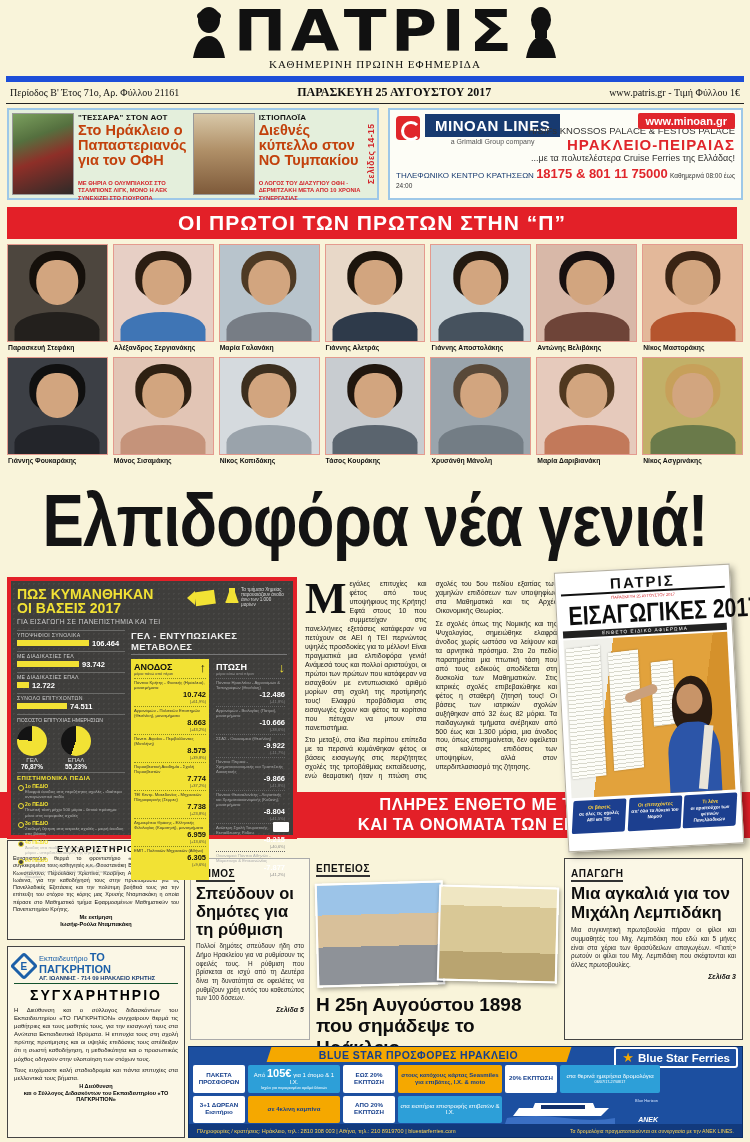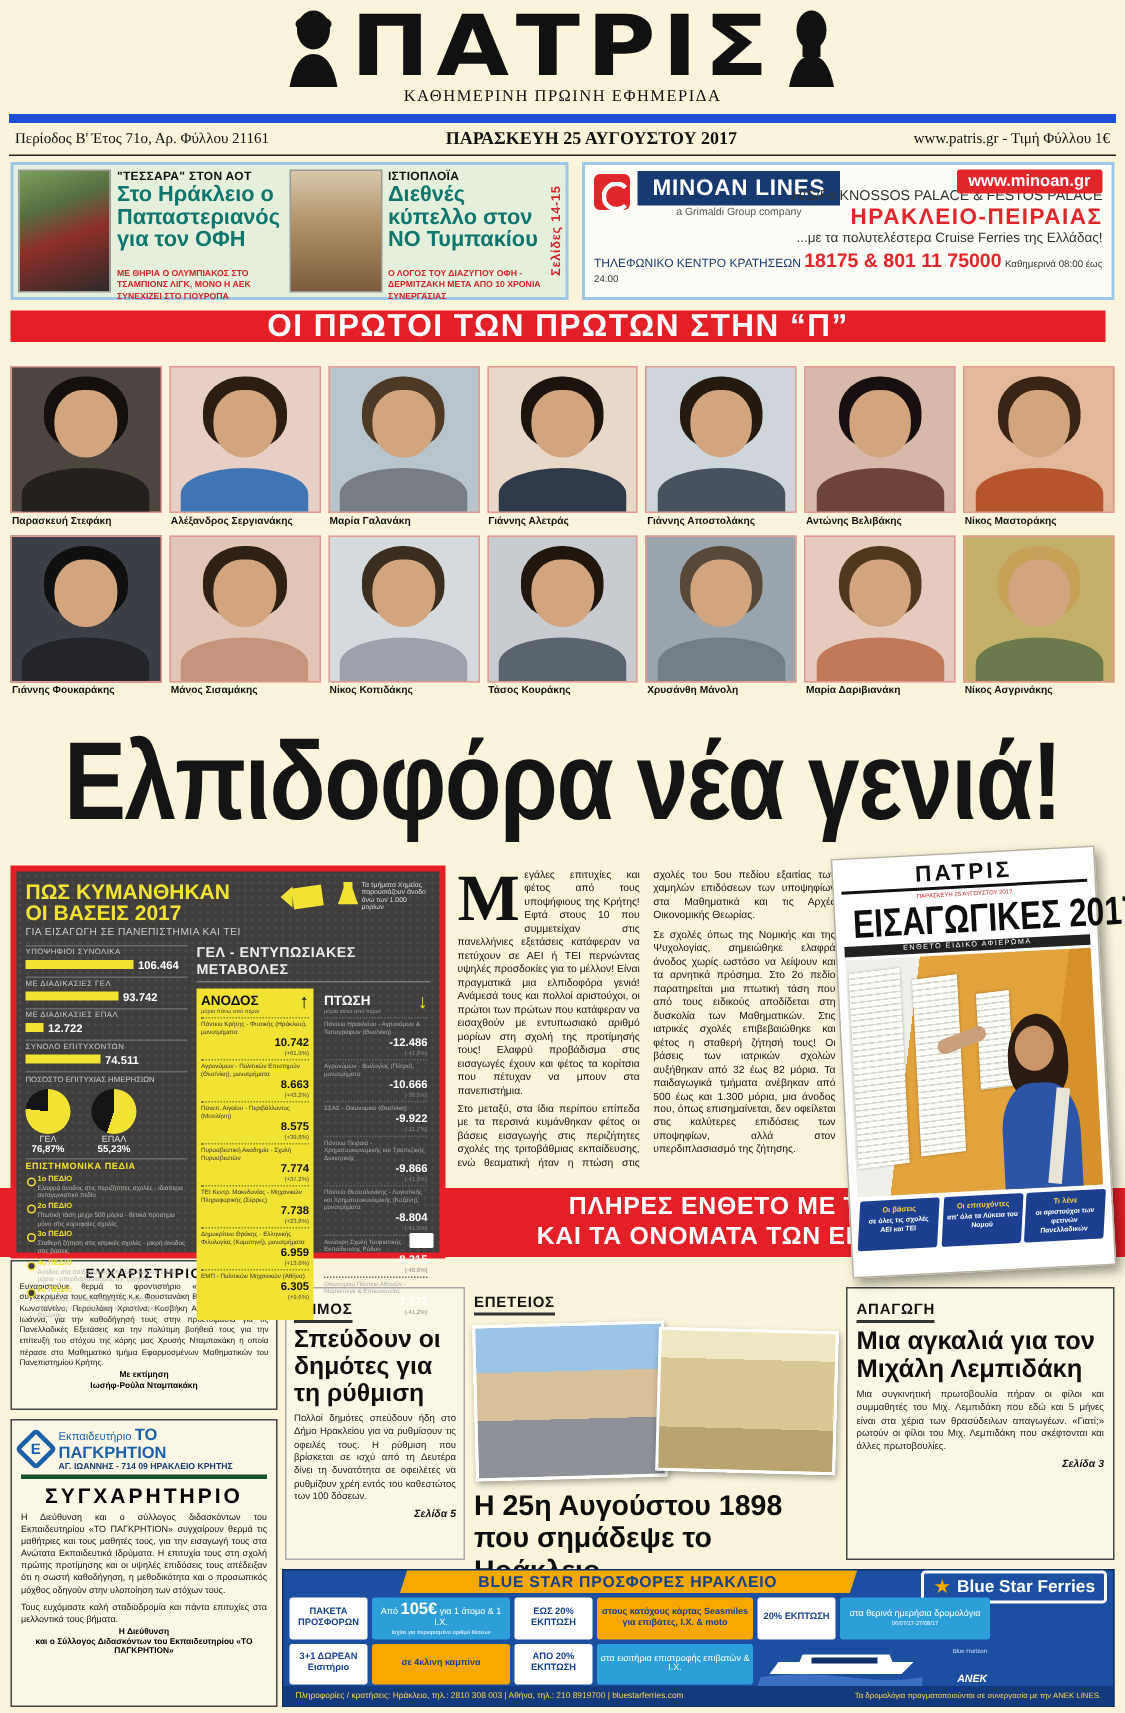--- a/index.html
+++ b/index.html
@@ -18,41 +18,41 @@
   .dateline .c{font-weight:bold;font-size:12px;}
 
   
   .teasers{position:absolute;left:7px;top:108px;width:372px;height:92px;background:#e4efdc;border:2px solid #9ec8e8;display:flex;}
   .teaser{flex:1;display:flex;gap:4px;padding:3px;}
   .t-photo{width:62px;height:82px;flex:none;border:1px solid #999;}
   .t-photo.tp1{background:linear-gradient(160deg,#7ba05e 0%,#55703f 30%,#8e2f28 55%,#2e2a28 100%);}
   .t-photo.tp2{background:linear-gradient(180deg,#d8c8a8 0%,#b09068 45%,#7e5a3a 100%);}
   .t-txt{flex:1;min-width:0;}
   .t-kicker{font-size:8px;font-weight:bold;color:#111;letter-spacing:.2px;}
-  .t-head{font-size:14.5px;font-weight:bold;color:#0f766e;line-height:1.04;margin:1px 0 12px;}
+  .t-head{font-size:14.5px;font-weight:bold;color:#c2410c;line-height:1.04;margin:1px 0 12px;}
   .t-sub{font-size:5.8px;font-weight:bold;color:#d2242a;line-height:1.25;}
   .t-pages{width:13px;display:flex;align-items:center;justify-content:center;color:#d2242a;font-weight:bold;font-size:8.5px;writing-mode:vertical-rl;transform:rotate(180deg);letter-spacing:.5px;}
 
   
   .minoan{position:absolute;left:388px;top:108px;width:355px;height:92px;background:#fdfdf6;border:2px solid #9ec8e8;padding:4px 6px;}
   .mn-www{position:absolute;right:6px;top:3px;background:#e0262b;color:#fff;font-weight:bold;font-size:11px;padding:2px 8px;border-radius:2px;}
   .mn-logo-row{display:flex;align-items:flex-start;gap:5px;}
   .mn-flag{width:24px;height:24px;border-radius:4px;background:#e0262b;position:relative;flex:none;margin-top:2px;}
   .mn-flag::after{content:"";position:absolute;left:5px;top:5px;width:14px;height:14px;border-radius:50%;border:3px solid #fff;border-right-color:transparent;}
   .mn-box{background:#173a70;color:#fff;font-weight:bold;font-size:15px;letter-spacing:.5px;padding:3px 10px;}
   .mn-grimaldi{font-size:7px;color:#555;text-align:center;margin-top:1px;}
   .mn-l1{font-size:9.5px;color:#333;text-align:right;margin-top:-20px;}
   .mn-l2{font-size:15px;font-weight:bold;color:#e0262b;text-align:right;letter-spacing:1px;}
   .mn-l3{font-size:9px;color:#333;text-align:right;}
   .mn-l4{font-size:8px;color:#173a70;margin-top:3px;}
   .mn-l4 .ph{color:#e0262b;font-weight:bold;font-size:13px;}
   .mn-l4 .hrs{color:#333;font-size:6.5px;}
 
   
-  .banner{position:absolute;left:7px;right:13px;top:207px;height:21px;background:#e32028;color:#fff;display:flex;align-items:center;justify-content:center;font-weight:bold;font-size:21px;letter-spacing:1px;}
+  .banner{position:absolute;left:7px;right:13px;top:207px;height:32px;background:#e32028;color:#fff;display:flex;align-items:center;justify-content:center;font-weight:bold;font-size:21px;letter-spacing:1px;}
 
   
   .grid{position:absolute;left:7px;right:7px;top:244px;display:grid;grid-template-columns:repeat(7,1fr);gap:6px 5px;}
   .cell{}
   .photo{position:relative;height:98px;border:1px solid #e49a8e;overflow:hidden;background:var(--wall,#cfc5b5);}
   .photo i{position:absolute;display:block;}
   .photo .hair{left:50%;top:6%;width:56%;height:50%;transform:translateX(-50%);background:var(--hair,#241a12);border-radius:48% 48% 42% 42%;}
   .photo .head{left:50%;top:16%;width:42%;height:46%;transform:translateX(-50%);background:var(--skin,#d2a57f);border-radius:46% 46% 50% 50%;}
   .photo .torso{left:50%;bottom:-6%;width:86%;height:36%;transform:translateX(-50%);background:var(--shirt,#555);border-radius:50% 50% 0 0;}
   .caption{font-size:6.8px;font-weight:bold;color:#111;padding:2px 1px 0;}
@@ -159,21 +159,21 @@
   .thanks-h{text-align:center;font-weight:bold;font-size:9px;letter-spacing:1px;margin-bottom:1px;}
   .small-body{font-size:5.4px;line-height:1.35;text-align:justify;color:#111;}
   .signoff{text-align:center;font-size:5.6px;font-weight:bold;margin-top:1px;}
   .congrats{position:absolute;left:7px;top:946px;width:178px;height:192px;padding:4px 6px;}
   .pk-logo{display:flex;align-items:center;gap:5px;justify-content:center;margin-bottom:2px;}
   .pk-mark{width:20px;height:20px;border:3px solid #1b5fa8;transform:rotate(45deg);border-radius:3px;display:flex;align-items:center;justify-content:center;flex:none;}
   .pk-mark span{transform:rotate(-45deg);color:#1b5fa8;font-weight:bold;font-size:10px;}
   .pk-n1{color:#1b5fa8;font-size:7.5px;}
   .pk-n1 b{font-size:11px;}
   .pk-n2{color:#173a70;font-weight:bold;font-size:5.8px;}
-  .congrats-h{text-align:center;font-weight:bold;font-size:14px;letter-spacing:2px;border-top:3px solid #14532d;padding-top:3px;margin:2px 0 3px;}
+  .congrats-h{text-align:center;font-weight:bold;font-size:14px;letter-spacing:2px;border-top:1px solid #14532d;padding-top:3px;margin:2px 0 3px;}
   .congrats .small-body{font-size:6px;}
 
   .dimos{position:absolute;left:190px;top:858px;width:120px;height:182px;border:1px solid #aaa;background:#fbf7e6;padding:4px 5px;}
   .kicker{font-weight:bold;font-size:10px;color:#111;border-bottom:2px solid #333;display:inline-block;padding-bottom:1px;margin-bottom:3px;letter-spacing:.5px;}
   .dimos-head{font-size:16.5px;font-weight:bold;line-height:1.08;color:#0d0d0d;margin-bottom:4px;}
   .body-7{font-size:6.4px;line-height:1.35;text-align:justify;color:#222;}
   .pageref{text-align:right;font-size:7px;font-weight:bold;font-style:italic;color:#111;margin-top:3px;}
 
   .epeteios{position:absolute;left:316px;top:858px;width:244px;height:182px;}
   .ep-photos{position:relative;height:108px;margin-top:2px;}

